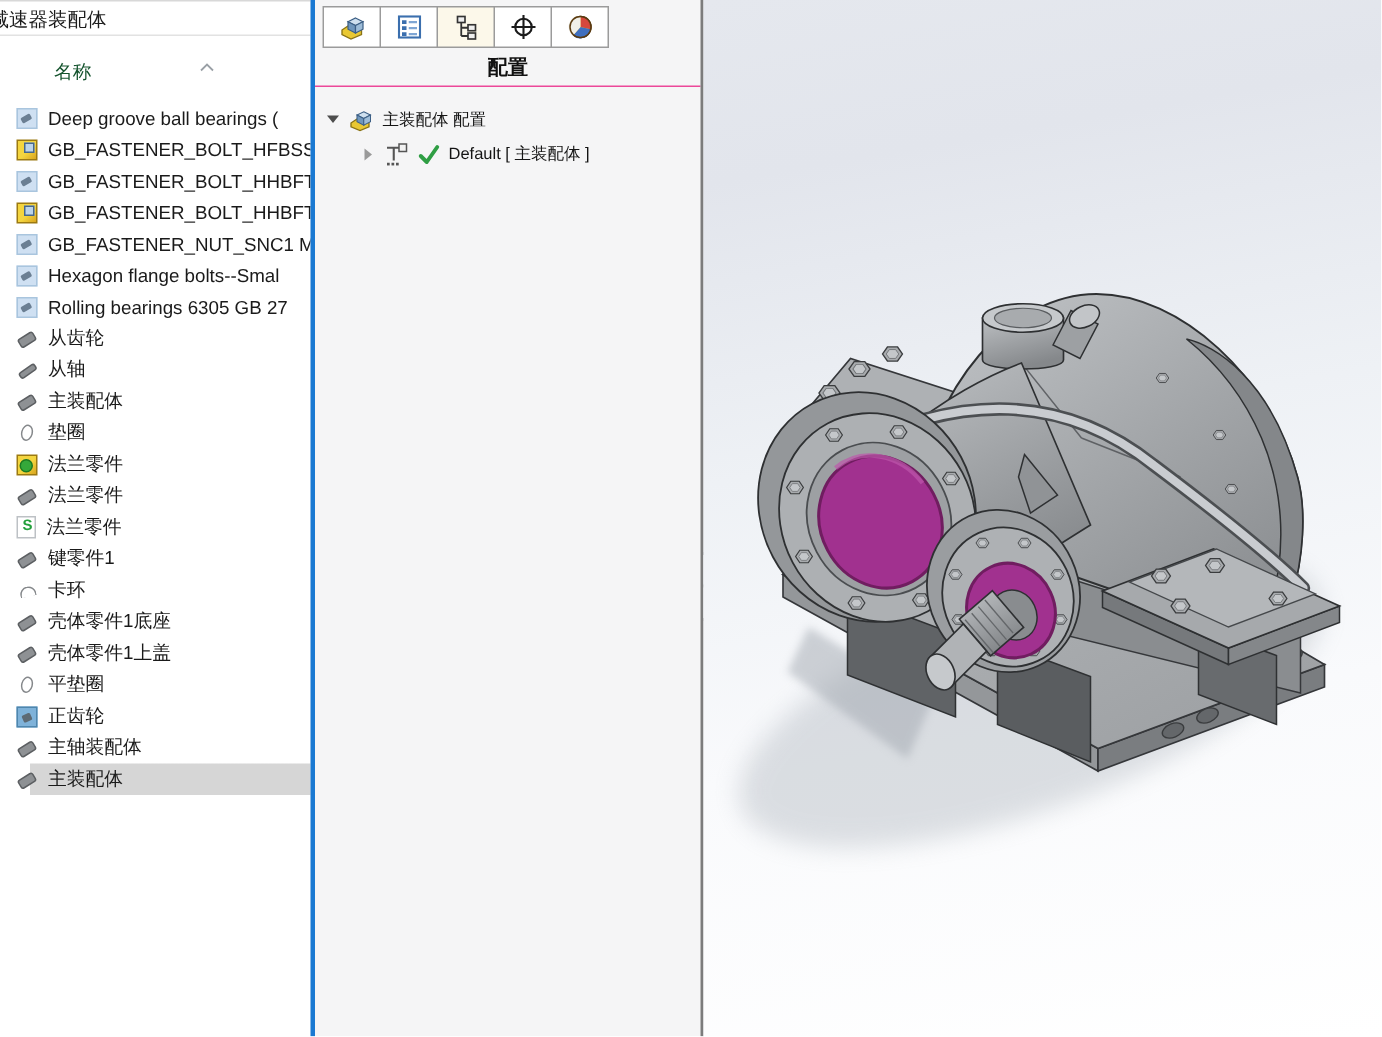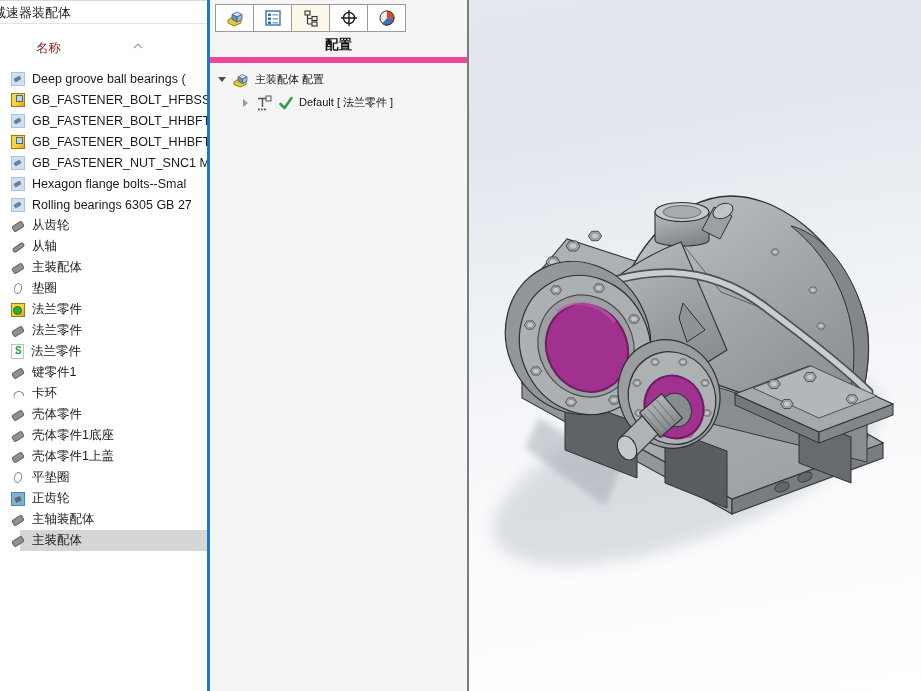--- a/index.html
+++ b/index.html
@@ -3,21 +3,21 @@
 <meta charset="utf-8">
 <style>
   * { margin:0; padding:0; box-sizing:content-box; }
   body { font-family:"Liberation Sans","DejaVu Sans",sans-serif; }
   .screen { position:relative; width:921px; height:691px; overflow:hidden; background:#ffffff; }
 
   
   .explorer { position:absolute; left:0; top:0; width:207px; height:691px; background:#fff; border-top:1px solid #d8d8d8; }
   .explorer-title { position:absolute; left:-7px; top:3px; font-size:13px; color:#1c1c1c; white-space:nowrap; }
   .explorer-sep { position:absolute; left:0; top:22px; width:207px; height:1px; background:#e2e2e2; }
-  .col-header { position:absolute; left:36px; top:39px; font-size:12.5px; color:#7f1d1d; }
+  .col-header { position:absolute; left:36px; top:39px; font-size:12.5px; color:#14532d; }
   .sort-chevron { position:absolute; left:133px; top:34px; }
   .file-list { position:absolute; left:0; top:67px; width:207px; }
   .file-row { height:21px; display:flex; align-items:center; padding-left:11px; font-size:12.5px; color:#1a1a1a; white-space:nowrap; overflow:hidden; cursor:default; }
   .file-row.selected { background:linear-gradient(to right, transparent 20px, #d6d6d6 20px); }
   .fi { width:14px; height:14px; margin-right:7px; position:relative; flex:none; }
   .fi-part-blue { background:#cfe0f2; border:1px solid #a9c5de; width:12px; height:12px; }
   .fi-part-blue::after { content:""; position:absolute; left:2px; top:4px; width:7px; height:4px; background:#6b7f93; transform:rotate(-30deg); border-radius:1px; }
   .fi-assembly-yellow { background:linear-gradient(135deg,#f4d53f 55%,#d9a51e); border:1px solid #9c7a12; width:12px; height:12px; }
   .fi-assembly-yellow::after { content:""; position:absolute; right:1px; top:1px; width:5px; height:5px; background:#bcd4ea; border:1px solid #47688c; }
   .fi-assembly-yellow-e { background:linear-gradient(135deg,#f4d53f 55%,#d9a51e); border:1px solid #9c7a12; width:12px; height:12px; }
@@ -35,21 +35,21 @@
 
   
   .win-edge { position:absolute; left:207px; top:0; width:3px; height:691px; background:#1a79d2; }
 
   
   .cfg-panel { position:absolute; left:210px; top:0; width:257px; height:691px; background:#f5f5f6; }
   .tabs { position:absolute; left:5px; top:4px; display:flex; }
   .tab { width:37px; height:26px; background:#fff; border:1px solid #9b9b9b; border-left:none; display:flex; align-items:center; justify-content:center; cursor:default; }
   .tab:first-child { border-left:1px solid #9b9b9b; }
   .tab.active { background:#fcf8ea; }
-  .cfg-header { position:absolute; left:0; top:32px; width:257px; height:25px; display:flex; align-items:center; justify-content:center; font-size:13.5px; font-weight:bold; color:#111; border-bottom:6px solid #ec4899; }
+  .cfg-header { position:absolute; left:0; top:32px; width:257px; height:25px; display:flex; align-items:center; justify-content:center; font-size:13.5px; font-weight:bold; color:#111; border-bottom:1px solid #ec4899; }
   .tree { position:absolute; left:0; top:68px; width:257px; }
   .tree-row { height:23px; display:flex; align-items:center; font-size:11px; color:#141414; white-space:nowrap; }
   .arr-down { width:0; height:0; border-left:4px solid transparent; border-right:4px solid transparent; border-top:5px solid #4d4d4d; margin:0 6px 0 8px; }
   .arr-right { width:0; height:0; border-top:4px solid transparent; border-bottom:4px solid transparent; border-left:5px solid #9a9a9a; margin:0 7px 0 33px; }
   .tree-icon { margin-right:5px; display:flex; }
 
   
   .split-line { position:absolute; left:467px; top:0; width:2px; height:691px; background:#7c7c7c; }
   .split-tab { position:absolute; left:469px; top:368px; width:8px; height:42px; background:#eef0f3; border:2px solid #7c7c7c; border-left:none; }
   .split-dot { position:absolute; left:469px; top:386px; width:7px; height:7px; border-radius:50%; background:#cfcfcf; border:1px solid #8f8f8f; }
@@ -130,24 +130,20 @@
           <span class="fi fi-wps-green"></span>
           <span>法兰零件</span>
         </div>
         <div class="file-row">
           <span class="fi fi-part-gray"></span>
           <span>键零件1</span>
         </div>
         <div class="file-row">
           <span class="fi fi-arc-gray"></span>
           <span>卡环</span>
-        </div>
-        <div class="file-row">
-          <span class="fi fi-part-gray"></span>
-          <span>壳体零件</span>
         </div>
         <div class="file-row">
           <span class="fi fi-part-gray"></span>
           <span>壳体零件1底座</span>
         </div>
         <div class="file-row">
           <span class="fi fi-part-gray"></span>
           <span>壳体零件1上盖</span>
         </div>
         <div class="file-row">
@@ -239,21 +235,21 @@
             <rect x="3" y="14.5" width="1.8" height="1.8" fill="#555"></rect>
               <rect x="6" y="14.5" width="1.8" height="1.8" fill="#555"></rect>
               <rect x="9" y="14.5" width="1.8" height="1.8" fill="#555"></rect>
           </svg>
         </span>
         <span class="tree-icon">
           <svg width="16" height="16">
               <path d="M2.5,9 L6.5,13 L13.5,3" stroke="#2f9e44" stroke-width="2.6" fill="none" stroke-linecap="round" stroke-linejoin="round"></path>
             </svg>
         </span>
-        <span>Default [ 法兰零件 ]</span>
+        <span>Default [ 主装配体 ]</span>
       </div>
     </div>
   </div>
 
   <div class="split-line"></div>
   <div class="split-tab"></div>
   <div class="split-dot"></div>
 
   <div class="viewport">
     <svg class="model-svg" width="452" height="691" viewBox="0 0 452 691">

